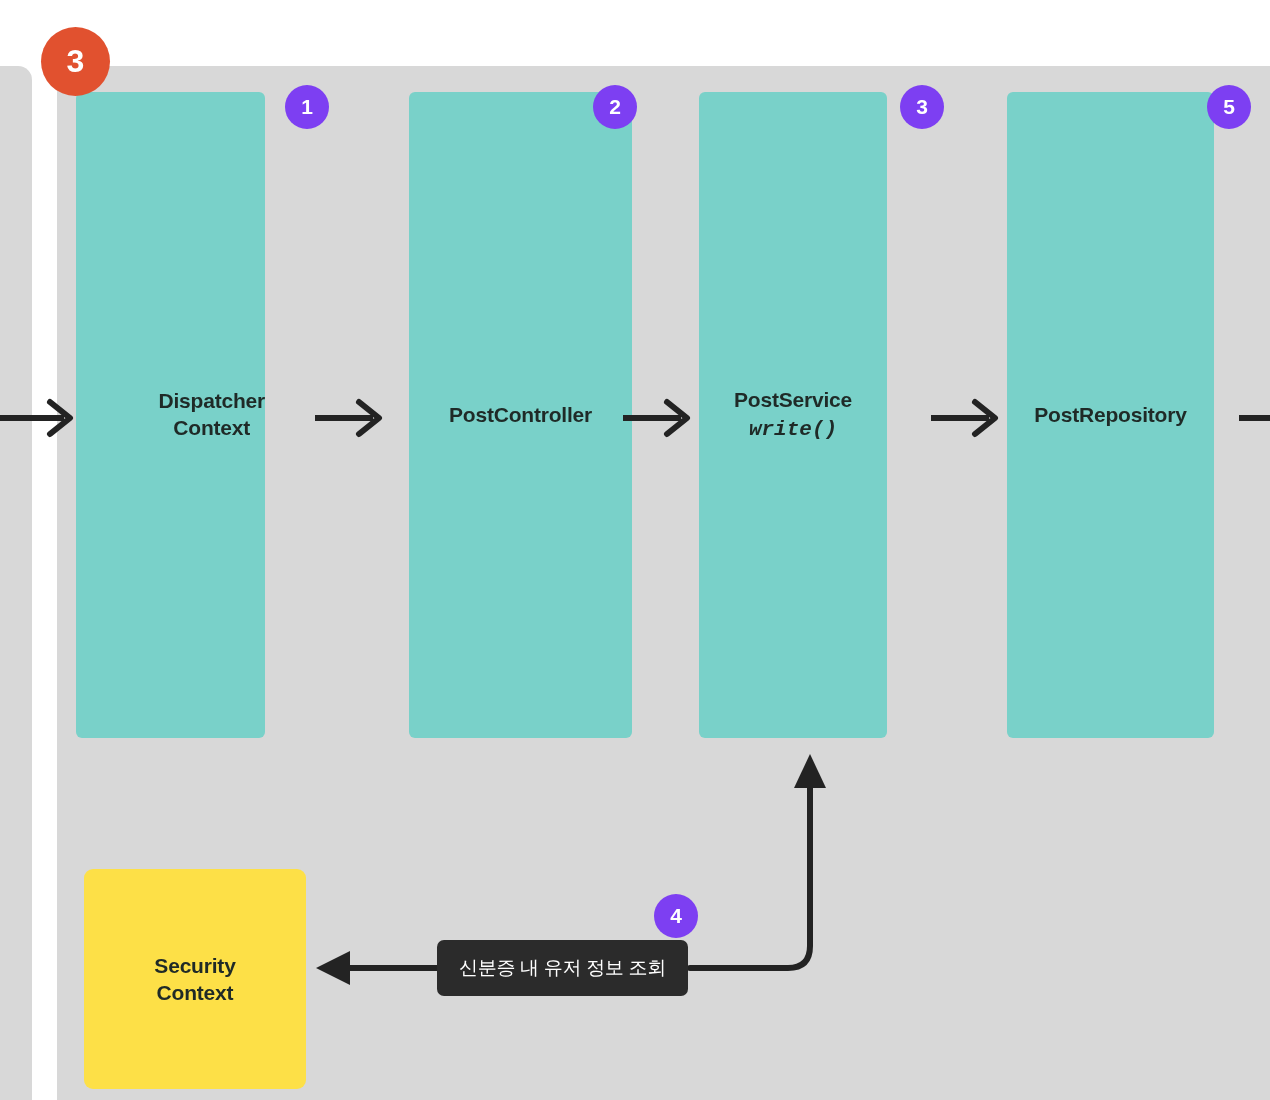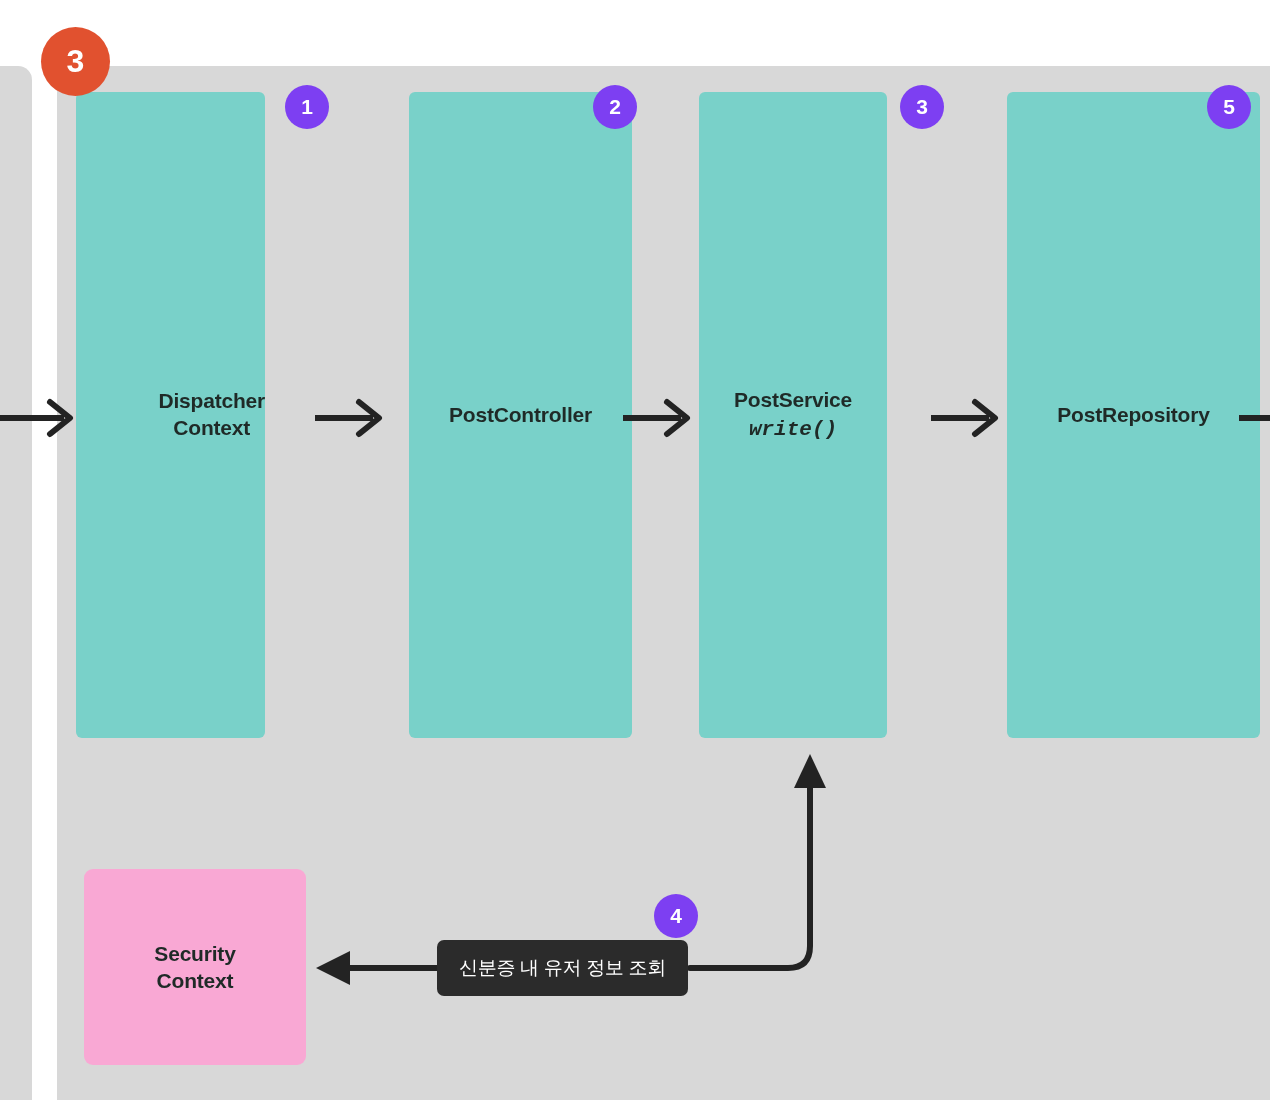--- a/index.html
+++ b/index.html
@@ -52,28 +52,28 @@
     font-size: 21px;
     font-weight: bold;
     color: #1f2a27;
     margin-top: 3px;
     font-style: italic;
   }
 
   #box-dispatcher   { left: 76px;  width: 189px; justify-content: flex-end; }
   #box-controller   { left: 409px; width: 223px; }
   #box-service      { left: 699px; width: 188px; }
-  #box-repository   { left: 1007px; width: 253px; }
+  #box-repository   { left: 1007px; width: 207px; }
 
   
   #box-security {
     position: absolute;
     left: 84px; top: 869px;
-    width: 222px; height: 196px;
-    background: #f9a8d4;
+    width: 222px; height: 220px;
+    background: #fde047;
     border-radius: 9px;
     display: flex;
     align-items: center;
     justify-content: center;
     text-align: center;
     line-height: 1.3;
   }
   #box-security .svc-title { font-size: 21px; }
 
   

